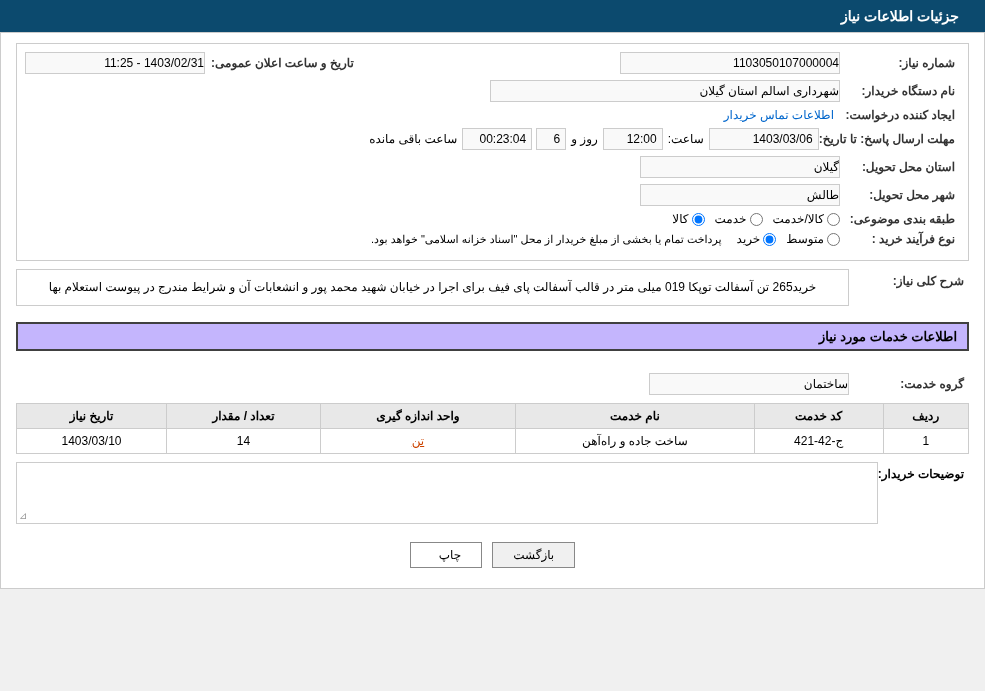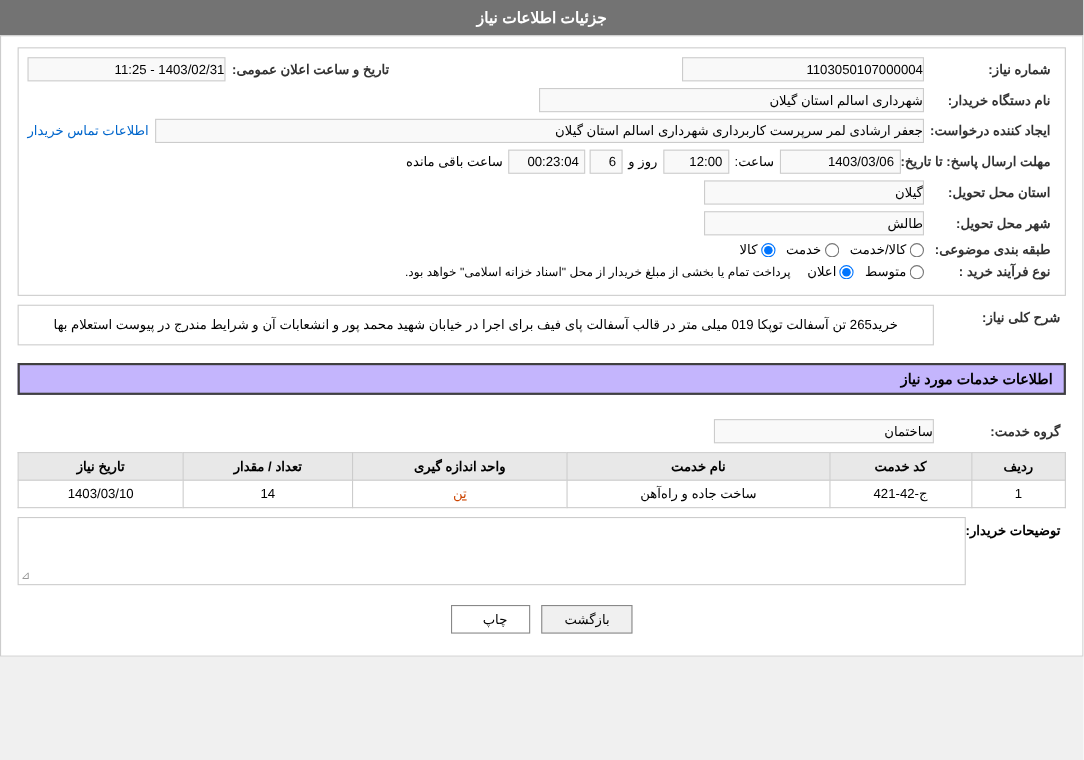--- a/index.html
+++ b/index.html
@@ -8,23 +8,23 @@
       font-size: 12px;
       background: #f0f0f0;
       direction: rtl;
     }
     .page-container {
       max-width: 985px;
       margin: 0 auto;
       background: #fff;
     }
     .header-bar {
-      background: #737373;
+      background: #0c4a6e;
       color: #fff;
-      text-align: center;
+      text-align: right;
       padding: 8px 26px;
       font-size: 14px;
       font-weight: bold;
     }
     .main-content {
       padding: 10px 15px;
       border: 1px solid #ccc;
     }
     .form-section {
       border: 1px solid #ccc;
@@ -202,21 +202,20 @@
         <span class="field-value field-value-readonly" style="max-width:180px;">1403/02/31 - 11:25</span>
       </div>
 
       <div class="form-row">
         <span class="field-label">نام دستگاه خریدار:</span>
         <span class="field-value field-value-readonly" style="max-width:350px;">شهرداری اسالم استان گیلان</span>
       </div>
 
       <div class="form-row">
         <span class="field-label">ایجاد کننده درخواست:</span>
-        <span class="field-value field-value-readonly" style="flex:1;">جعفر ارشادی لمر سرپرست کاربرداری شهرداری اسالم استان گیلان</span>
         <span style="margin-right:6px;" class="link-style">اطلاعات تماس خریدار</span>
       </div>
 
       <div class="form-row">
         <span class="field-label">مهلت ارسال پاسخ: تا تاریخ:</span>
         <span class="small-field" style="min-width:110px;">1403/03/06</span>
         <span style="margin: 0 5px;">ساعت:</span>
         <span class="small-field" style="min-width:60px;">12:00</span>
         <span style="margin: 0 5px;">روز و</span>
         <span class="small-field" style="min-width:30px;">6</span>
@@ -254,21 +253,21 @@
 
       <div class="form-row">
         <span class="field-label">نوع فرآیند خرید :</span>
         <div class="radio-group">
           <div class="radio-item">
             <input type="radio" name="nooe" style="">
             <span>متوسط</span>
           </div>
           <div class="radio-item">
             <input type="radio" name="nooe" checked="" style="">
-            <span>اعلان</span>
+            <span>خرید</span>
           </div>
         </div>
         <span style="margin-right:15px;font-size:11px;">پرداخت تمام یا بخشی از مبلغ خریدار از محل "اسناد خزانه اسلامی" خواهد بود.</span>
       </div>
 
     </div>
 
     <div style="display:flex; align-items:flex-start; margin-bottom:8px;">
       <span class="field-label" style="padding-top:5px; white-space:nowrap;">شرح کلی نیاز:</span>
       <div class="description-box" style="flex:1;">

